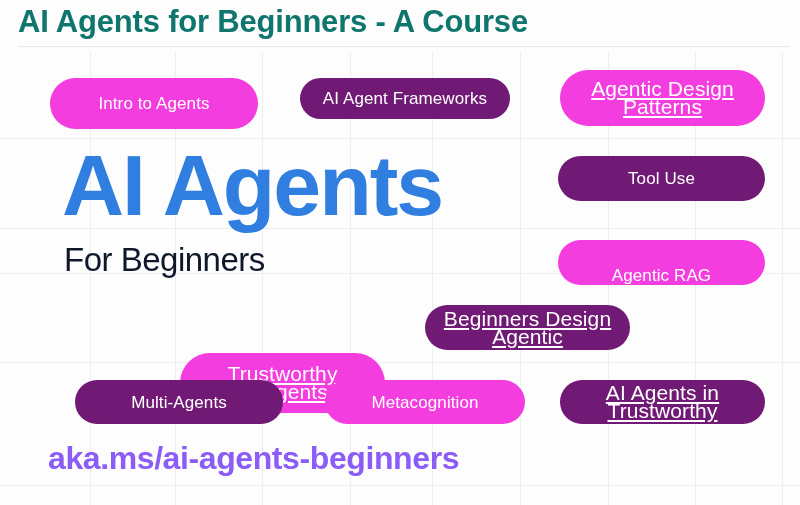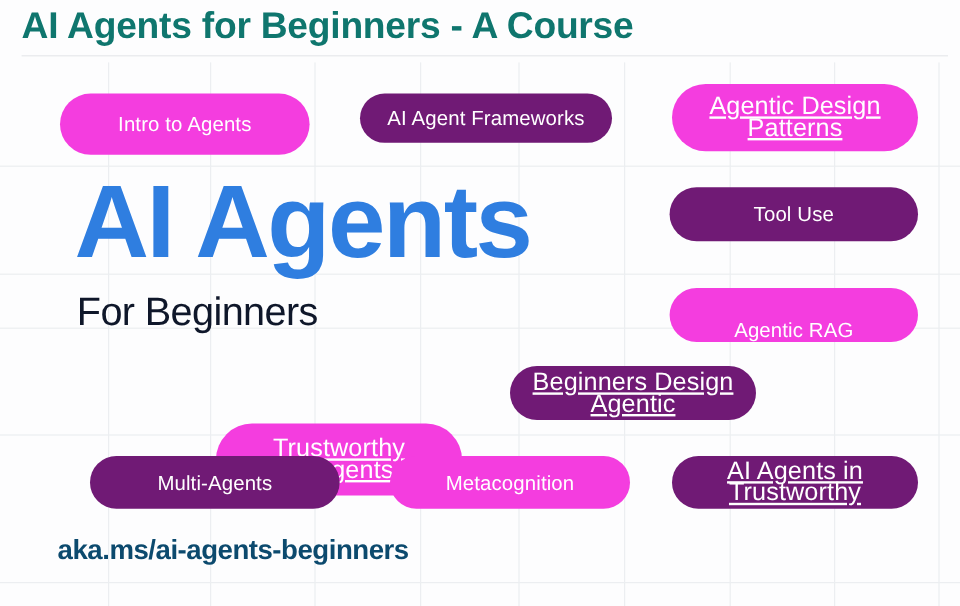--- a/index.html
+++ b/index.html
@@ -86,24 +86,24 @@
   }
   .pill.pink { background: #f43ddf; }
   .pill.blue { background: #701a75; }
   .pill.two-line { font-size: 21px; line-height: 18px; text-decoration: underline; }
 
   
   #footer-url {
     position: absolute;
     left: 48px;
     top: 441px;
-    font-size: 23px;
+    font-size: 32px;
     line-height: 34px;
     font-weight: bold;
-    color: #0c4a6e;
+    color: #8b5cf6;
     letter-spacing: -0.4px;
     white-space: nowrap;
   }
 </style>
 </head>
 <body>
 
 <div id="canvas">
 
   <div id="grid-layer">

